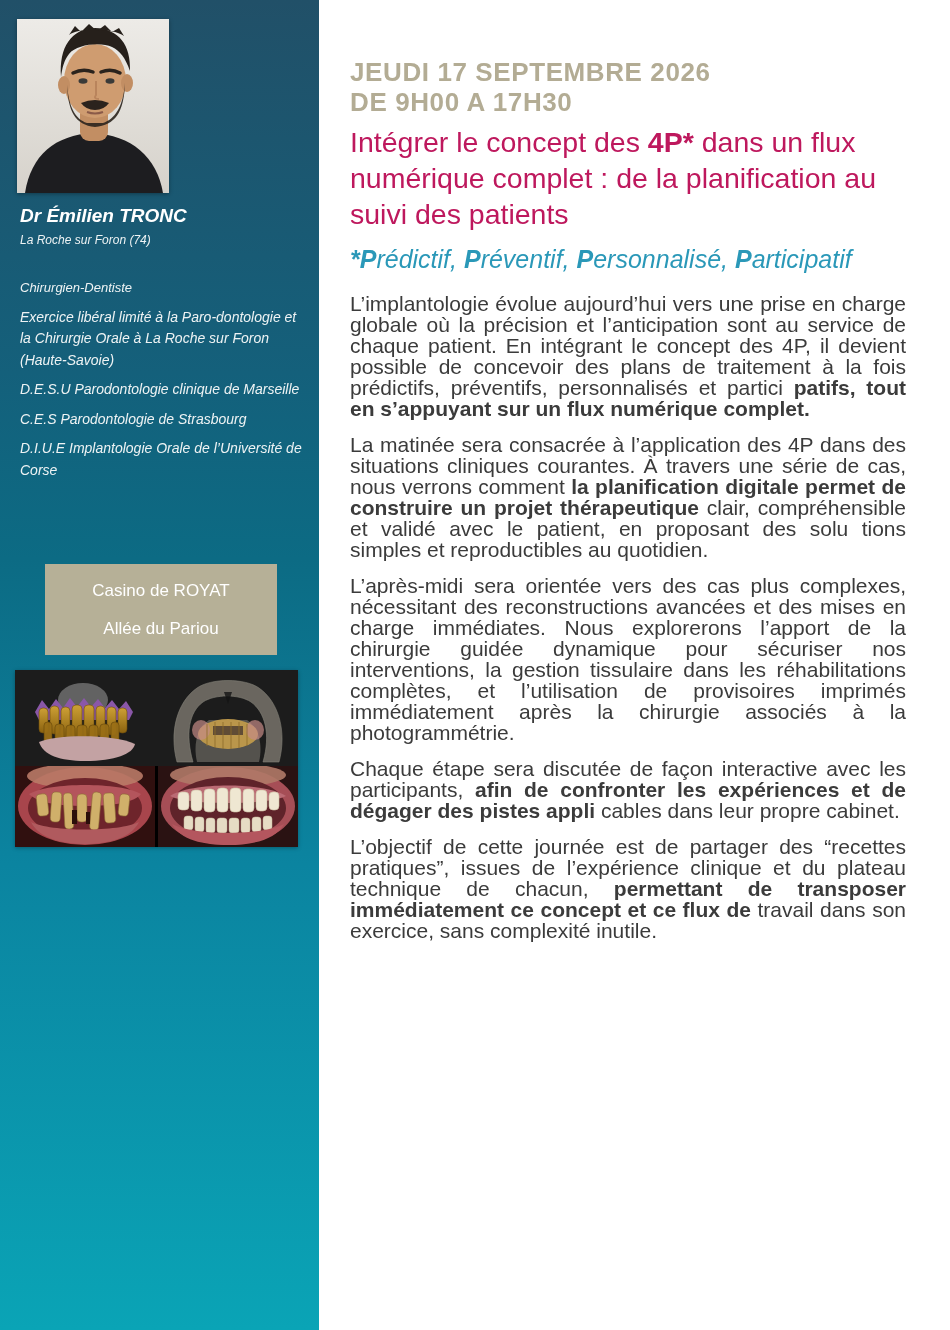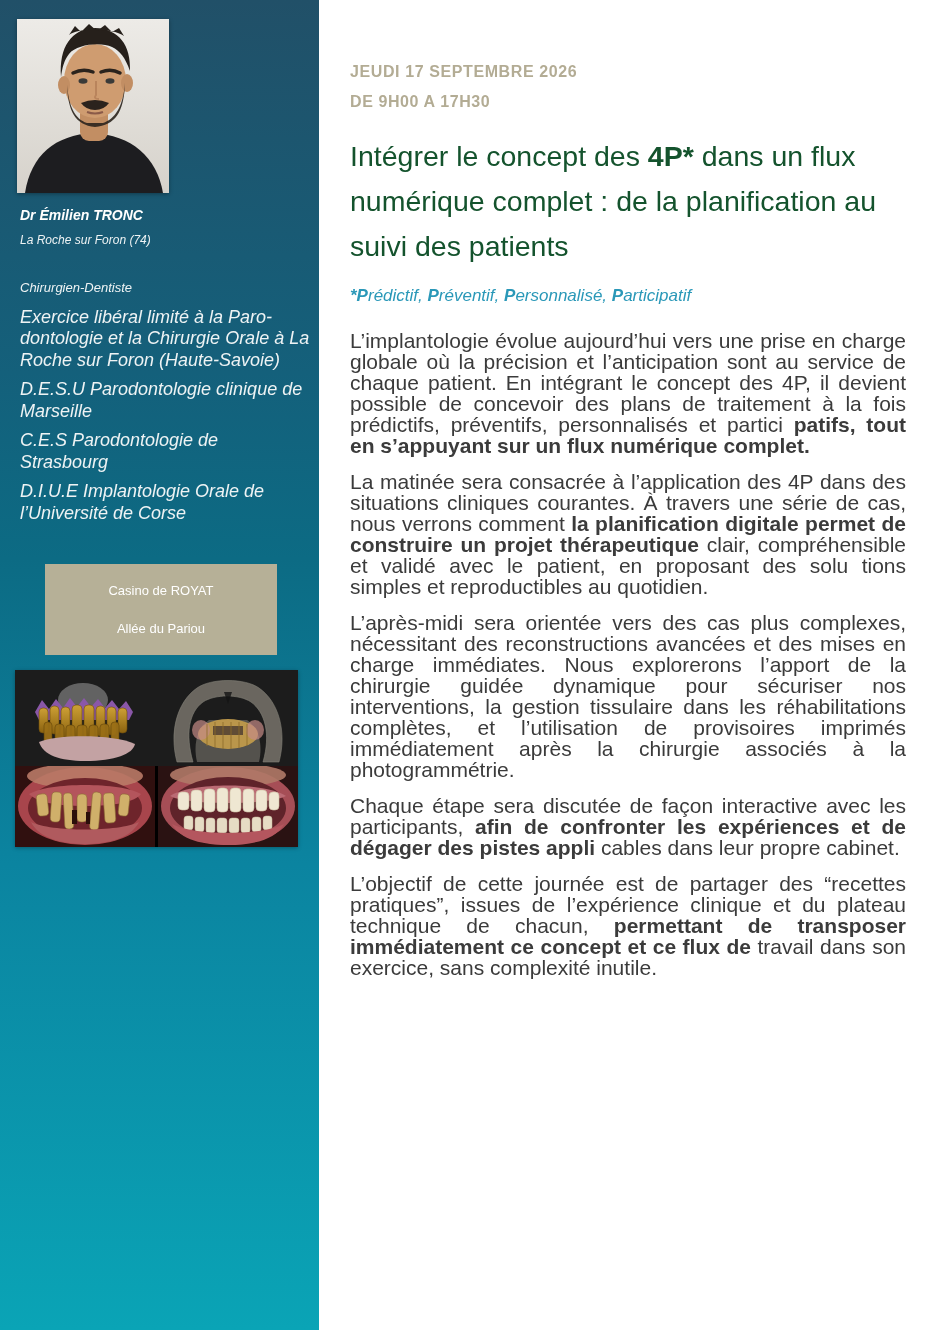--- a/index.html
+++ b/index.html
@@ -17,51 +17,51 @@
   }
   .portrait {
     position:absolute; left:17px; top:19px; width:152px; height:174px;
     box-shadow:0 1px 4px rgba(0,0,0,.35);
   }
   .portrait svg { display:block; width:100%; height:100%; }
   .profile {
     position:absolute; left:20px; top:203px; width:290px;
     font-style:italic;
   }
-  .speaker-name { font-size:14px; font-weight:700; line-height:25px; color:#ffffff; }
+  .speaker-name { font-size:19px; font-weight:700; line-height:25px; color:#ffffff; }
   .speaker-location { font-size:12px; line-height:24px; }
   .speaker-profession { margin-top:25px; font-size:13px; line-height:21.5px; }
-  .credentials { margin-top:8px; font-size:18px; line-height:21.5px; }
+  .credentials { margin-top:8px; font-size:14px; line-height:21.5px; }
   .cred-item { margin-bottom:8px; }
   .venue-card {
     position:absolute; left:45px; top:564px; width:232px; height:91px;
     background:#b6b097; color:#ffffff; text-align:center;
     display:flex; flex-direction:column; justify-content:center;
-    font-size:13px; line-height:26px;gap:12px;
+    font-size:17px; line-height:26px;gap:12px;
   }
   .clinical-grid {
     position:absolute; left:15px; top:670px; width:283px; height:177px;
     background:#000; box-shadow:0 1px 4px rgba(0,0,0,.3);
   }
   .scan-row { display:flex; height:96px; background:#1c1c1c; }
   .scan-row svg { display:block; }
   .photo-row { display:flex; height:81px; }
   .photo-row .divider { width:3px; background:#000; }
   .photo-row svg { display:block; }
   
   .main { position:absolute; left:350px; top:0; width:556px; }
   .event-date {
-    margin-top:57px; font-size:16px; font-weight:700; letter-spacing:.6px;
+    margin-top:57px; font-size:26px; font-weight:700; letter-spacing:.6px;
     color:#b3ac94; line-height:30px;
   }
   .event-title {
-    margin-top:17px; font-size:28.5px; line-height:45px; color:#14532d;
+    margin-top:7px; font-size:28.5px; line-height:36px; color:#be185d;
   }
   .event-subtitle {
-    margin-top:13px; font-size:17px; font-style:italic; color:#2a98b8; line-height:28px;
+    margin-top:13px; font-size:25px; font-style:italic; color:#2a98b8; line-height:28px;
   }
   .paragraphs { margin-top:20px; }
   p.body-para {
     margin:0 0 15px 0; font-size:21px; line-height:21px;
     color:#3b3b3b; text-align:justify;
   }
   .b { font-weight:700; }
 </style>
 </head>
 <body>

